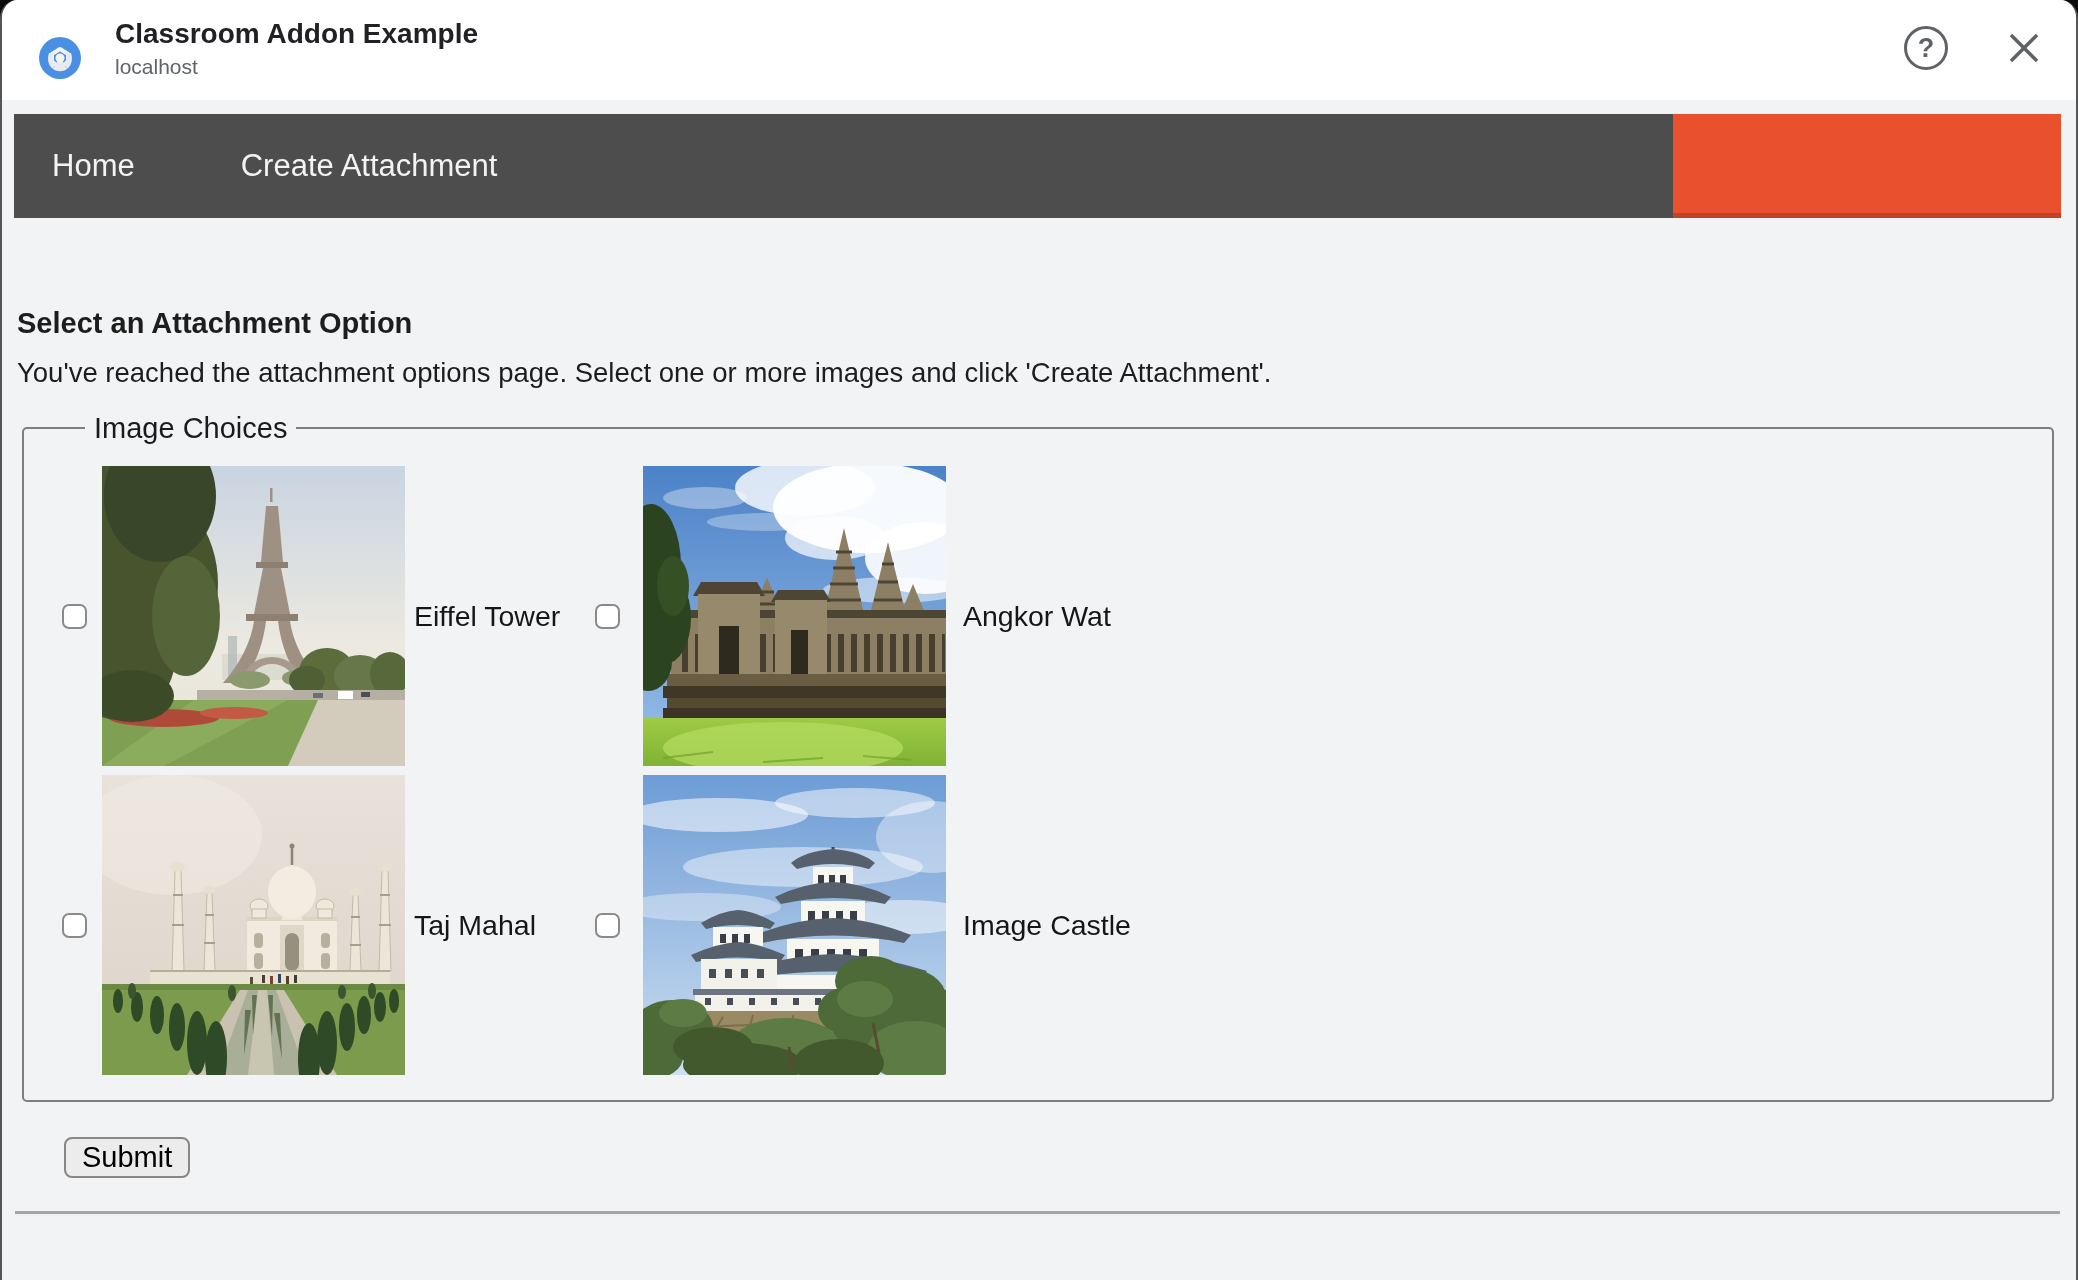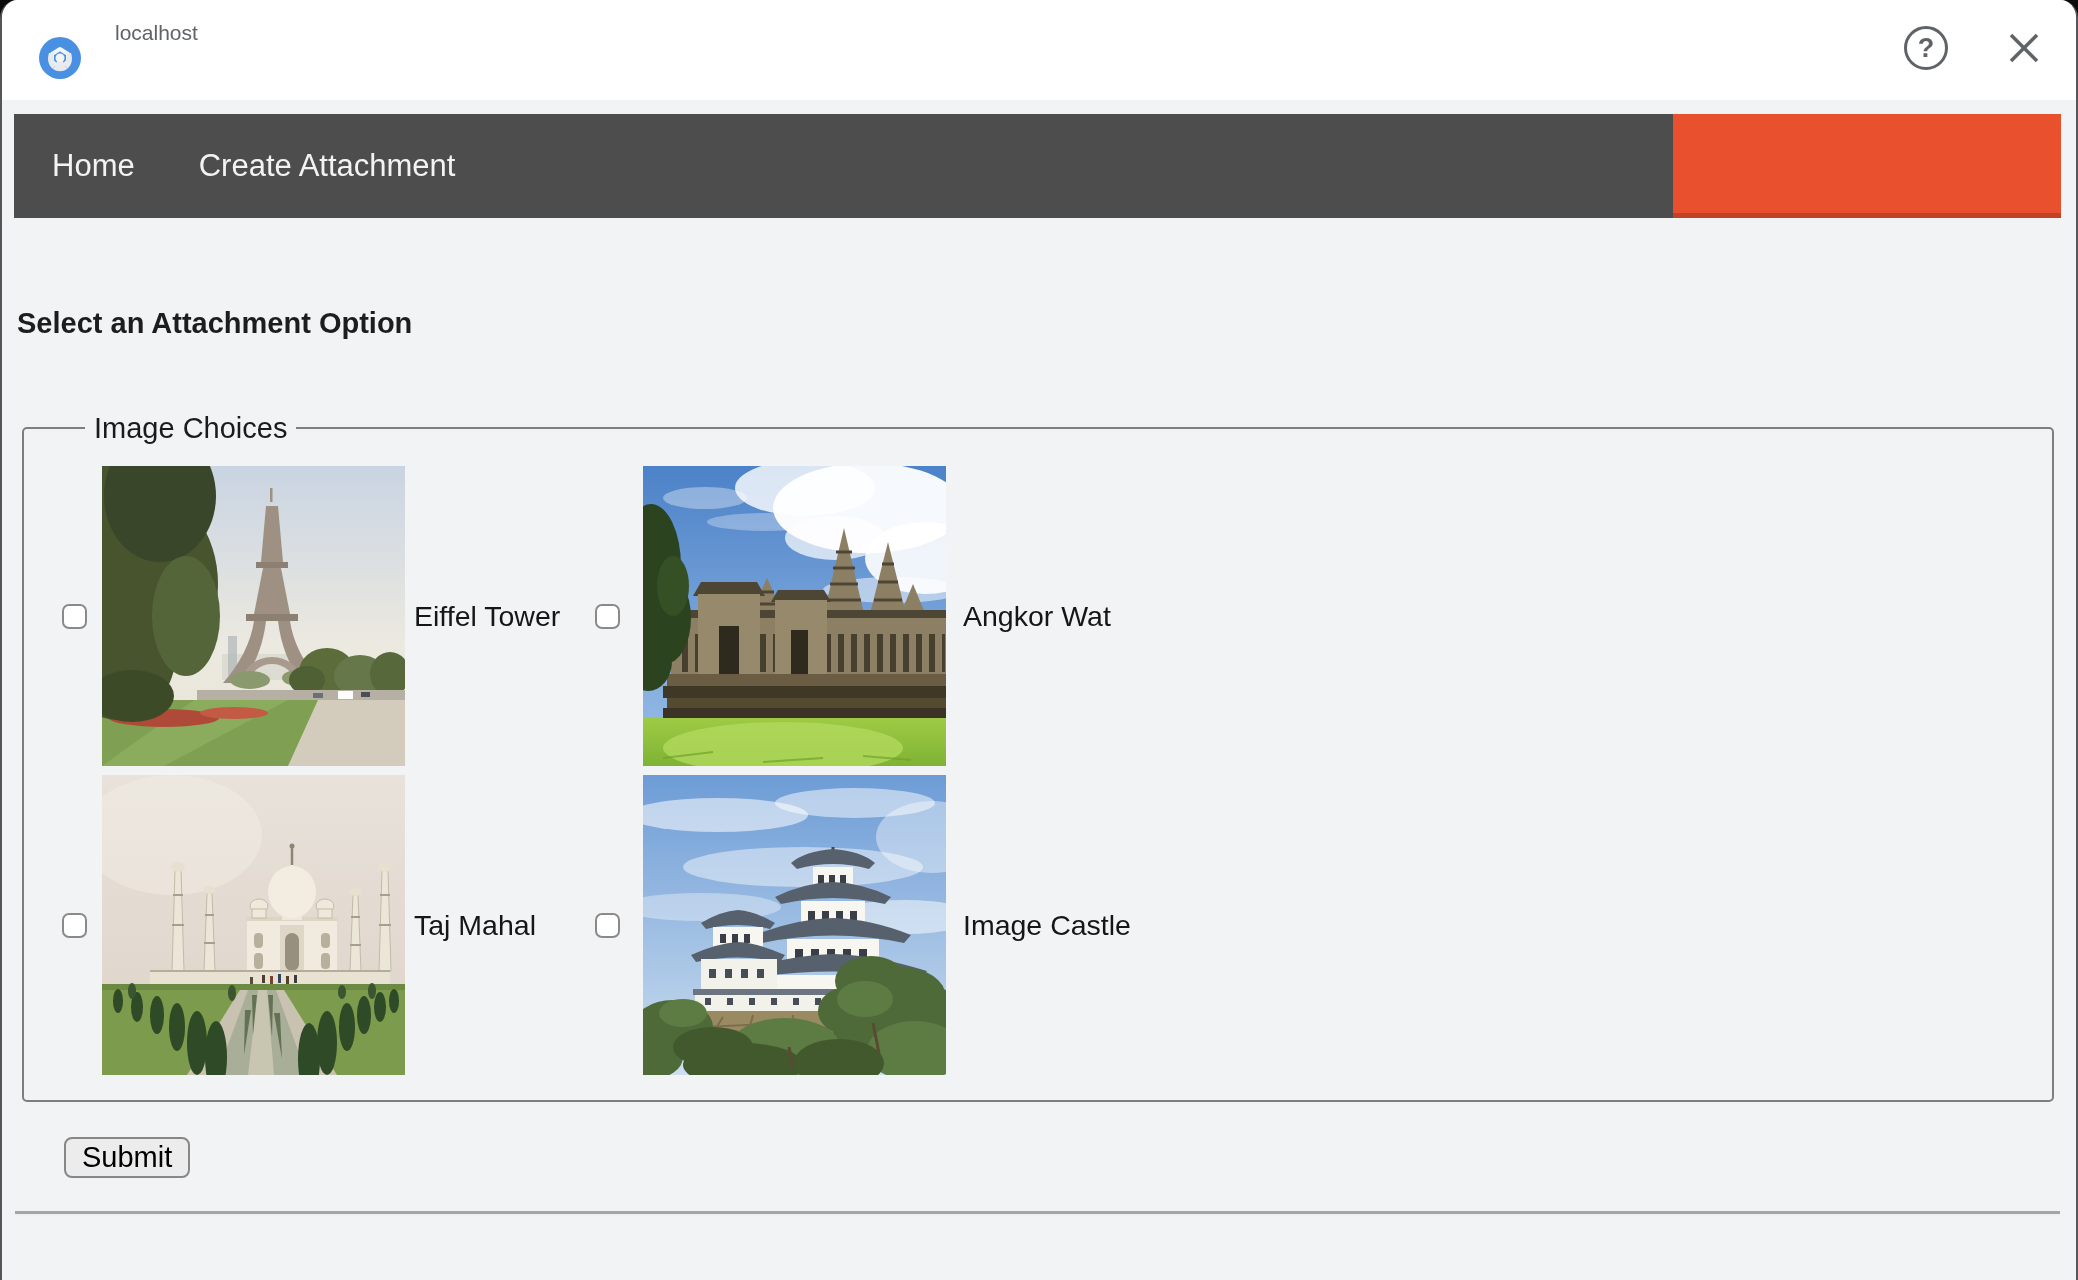--- a/index.html
+++ b/index.html
@@ -28,21 +28,21 @@
     cursor:pointer;
   }
   .close-btn {
     position:absolute; left:2001px; top:27px; width:42px; height:42px;
     background:transparent; border:none; cursor:pointer;
   }
 
   
   .nav {
     position:absolute; left:12px; top:114px; width:2047px; height:104px;
-    background:#4d4d4d; display:flex; align-items:center;
+    background:#4d4d4d; display:flex; align-items:center;gap:42px;
   }
   .nav a {
     color:#f3f3f3; text-decoration:none; font-size:31px; cursor:pointer; white-space:nowrap;
   }
   .nav a.first { margin-left:38px; }
   .nav a + a { margin-left:64px; }
   .nav-accent {
     position:absolute; right:0; top:0; height:100%; width:388px;
     background:#e8502e; box-shadow:inset 0 -5px 0 rgba(160,55,30,.55);
   }
@@ -91,40 +91,42 @@
         <g fill="none" stroke="#f2f4f6" stroke-width="4">
           <path d="M21 12 l8 5 v8 l-8 5 -8-5 v-8 z" stroke-linejoin="round"></path>
         </g>
         <circle cx="21" cy="21" r="4.5" fill="#f2f4f6"></circle>
         <path d="M10 16 C8 22 9 28 14 32 L17 26 C14 23 14 19 15 16 Z" fill="#e8eaee"></path>
         <path d="M32 16 C34 22 33 28 28 32 L25 26 C28 23 28 19 27 16 Z" fill="#e8eaee"></path>
         <path d="M14 32 C18 35 24 35 28 32 L24 25 L18 25 Z" fill="#e8eaee"></path>
       </svg>
     </div>
     <div class="hdr-titles">
+      <div class="hdr-title">Classroom Addon Example</div>
       <div class="hdr-sub">localhost</div>
     </div>
     <button class="help-btn"><span>?</span></button>
     <button class="close-btn">
       <svg width="42" height="42" viewBox="0 0 42 42">
           <g stroke="#5f6368" stroke-width="3.6">
             <line x1="8" y1="8" x2="34" y2="34"></line>
             <line x1="34" y1="8" x2="8" y2="34"></line>
           </g>
         </svg>
     </button>
   </div>
 
   <div class="nav">
     <a class="first" href="#">Home</a>
     <a href="#">Create Attachment</a>
     <div class="nav-accent"></div>
   </div>
 
   <h1 class="page-h1">Select an Attachment Option</h1>
+  <p class="page-p">You've reached the attachment options page. Select one or more images and click 'Create Attachment'.</p>
 
   <fieldset class="choices">
     <legend>Image Choices</legend>
 
     <div class="choice-row">
 
       <label class="choice">
         <input type="checkbox" style="">
         <svg class="photo" viewBox="0 0 303 300" preserveAspectRatio="none">
           <defs>

